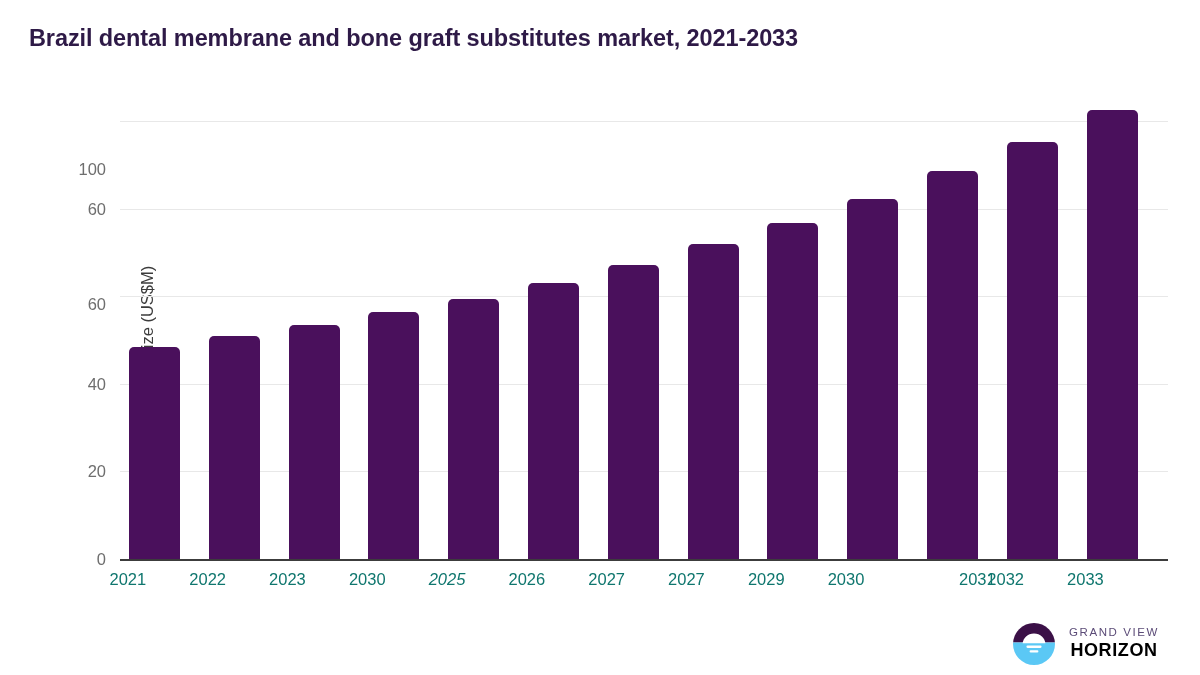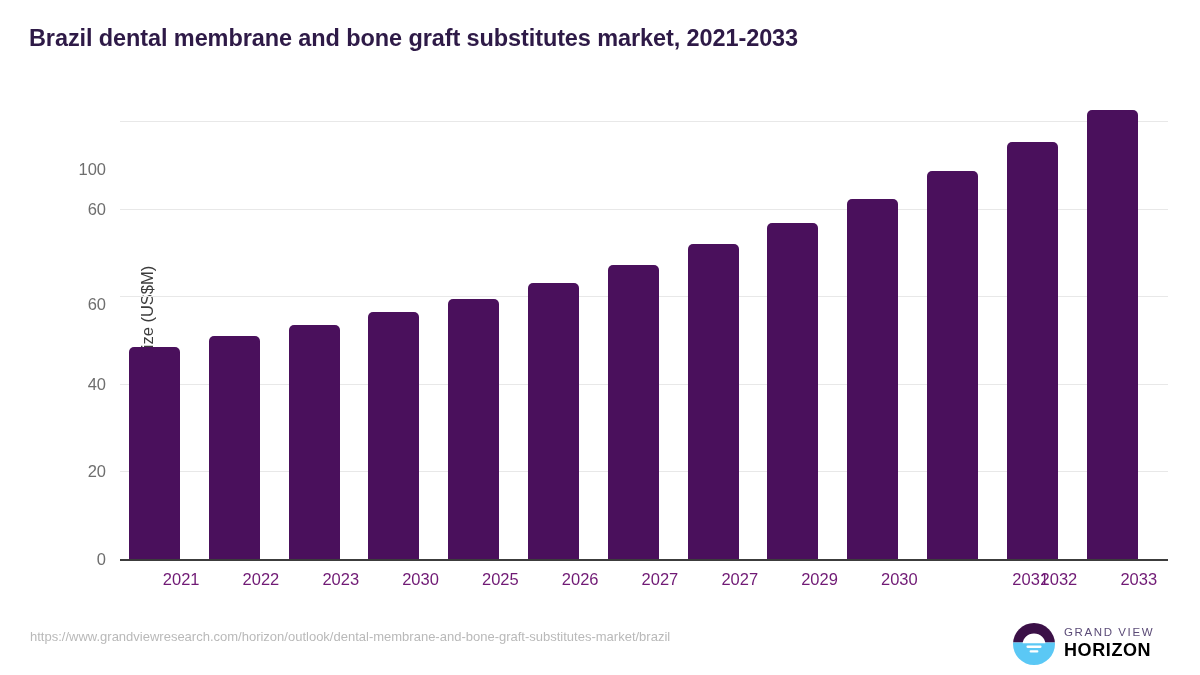--- a/index.html
+++ b/index.html
@@ -95,23 +95,23 @@
     width: 51px;
     background: #4A105C;
     border-radius: 5px 5px 0 0;
   }
 
   
   .xtick-label {
     position: absolute;
     top: 570px;
     width: 90px;
-    text-align: right;
+    text-align: left;
     font-size: 16.5px;
-    color: #701a75;
+    color: #0f766e;
   }
 
   
   #source-url {
     position: absolute;
     left: 30px;
     top: 629px;
     font-size: 13px;
     color: #B9B9B9;
     white-space: nowrap;
@@ -129,20 +129,21 @@
     left: 0;
     top: 2px;
     width: 44px;
     height: 44px;
   }
   #logo-text {
     position: absolute;
     left: 52px;
     top: 5px;
     width: 100px;
+    text-align: center;
   }
   #logo-text-top {
     font-size: 11.5px;
     letter-spacing: 1.6px;
     color: #5B4B77;
     line-height: 15px;
   }
   #logo-text-bottom {
     font-size: 18px;
     font-weight: bold;
@@ -192,32 +193,31 @@
         <div class="bar" title="2033: 102.5" style="left: 966.6px; height: 448.95px; background: rgb(74, 16, 92);"></div>
       </div>
     <div id="axis-baseline"></div>
   </div>
 
   <div id="xticks">
       <div class="xtick-label" style="left: 109.5px;">2021</div>
       <div class="xtick-label" style="left: 189.3px;">2022</div>
       <div class="xtick-label" style="left: 269.1px;">2023</div>
       <div class="xtick-label" style="left: 348.9px;">2030</div>
-      <div class="xtick-label" style="left: 428.7px;">2025</div>
+      <div class="xtick-label" style="left: 428.7px; font-style: italic;">2025</div>
       <div class="xtick-label" style="left: 508.5px;">2026</div>
       <div class="xtick-label" style="left: 588.3px;">2027</div>
       <div class="xtick-label" style="left: 668.1px;">2027</div>
       <div class="xtick-label" style="left: 747.9px;">2029</div>
       <div class="xtick-label" style="left: 827.7px;">2030</div>
       <div class="xtick-label" style="left: 959px;">2031</div>
       <div class="xtick-label" style="left: 987.3px;">2032</div>
       <div class="xtick-label" style="left: 1067.1px;">2033</div>
     </div>
 
-  <div id="source-url">https://www.grandviewresearch.com/horizon/outlook/dental-membrane-and-bone-graft-substitutes-market/brazil</div>
 
   <div id="logo">
     <svg id="logo-mark" viewBox="0 0 44 44">
       <defs>
         <clipPath id="circleClip">
             <circle cx="22" cy="22" r="21"></circle>
           </clipPath>
       </defs>
       <g clip-path="url(#circleClip)">
         <rect x="0" y="0" width="44" height="20.5" fill="#3B1047"></rect>

